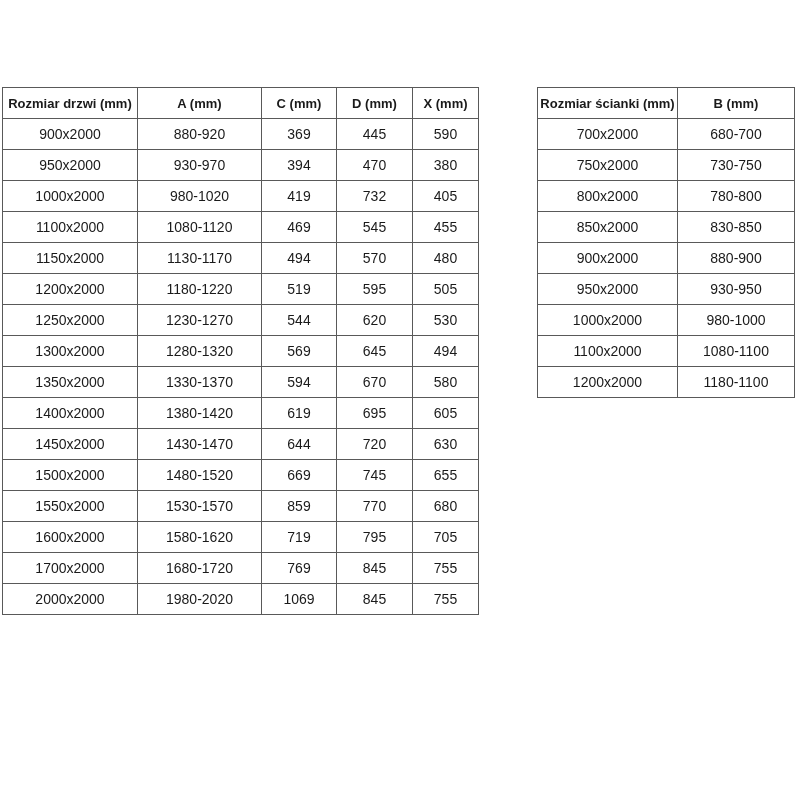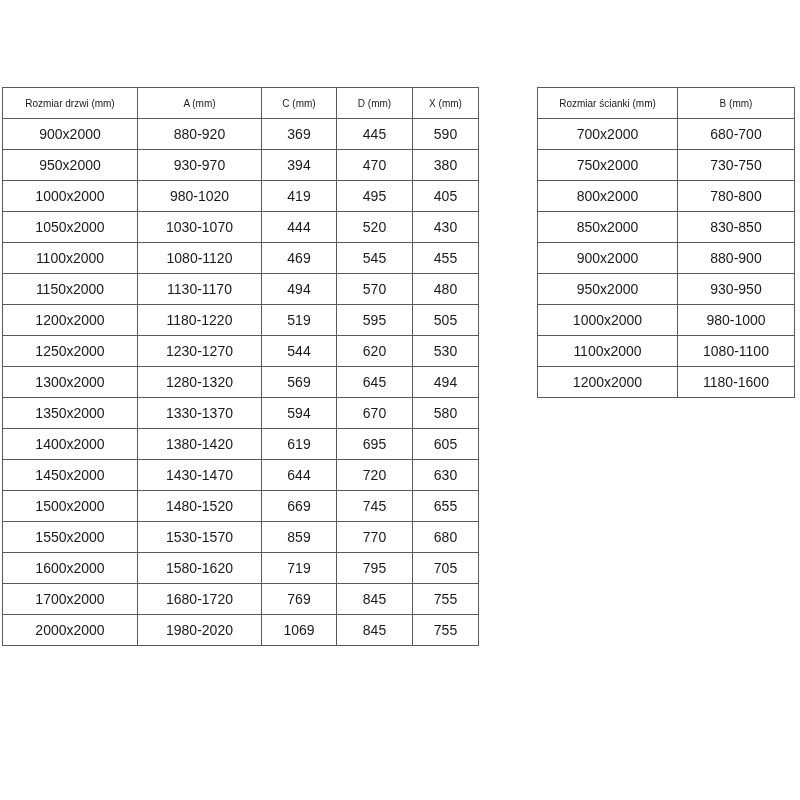--- a/index.html
+++ b/index.html
@@ -29,22 +29,22 @@
   table.spec td {
     border: 1px solid var(--border, #595959);
     text-align: center;
     vertical-align: middle;
     height: 30px;
     padding: 0 2px;
     overflow: hidden;
     white-space: nowrap;
   }
   table.spec th {
-    font-weight: normal;
-    font-size: 10px;
+    font-weight: bold;
+    font-size: 13px;
   }
   #door-table {
     left: 2px;
     top: 87px;
     width: 476px;
   }
   #wall-table {
     left: 537px;
     top: 87px;
     width: 257px;
@@ -84,29 +84,22 @@
           <td>950x2000</td>
           <td>930-970</td>
           <td>394</td>
           <td>470</td>
           <td>380</td>
         </tr>
         <tr>
           <td>1000x2000</td>
           <td>980-1020</td>
           <td>419</td>
-          <td>495</td>
+          <td>732</td>
           <td>405</td>
-        </tr>
-        <tr>
-          <td>1050x2000</td>
-          <td>1030-1070</td>
-          <td>444</td>
-          <td>520</td>
-          <td>430</td>
         </tr>
         <tr>
           <td>1100x2000</td>
           <td>1080-1120</td>
           <td>469</td>
           <td>545</td>
           <td>455</td>
         </tr>
         <tr>
           <td>1150x2000</td>
@@ -234,18 +227,18 @@
         <tr>
           <td>1000x2000</td>
           <td>980-1000</td>
         </tr>
         <tr>
           <td>1100x2000</td>
           <td>1080-1100</td>
         </tr>
         <tr>
           <td>1200x2000</td>
-          <td>1180-1600</td>
+          <td>1180-1100</td>
         </tr>
       </tbody>
   </table>
 
 </div>
 
 </body></html>

